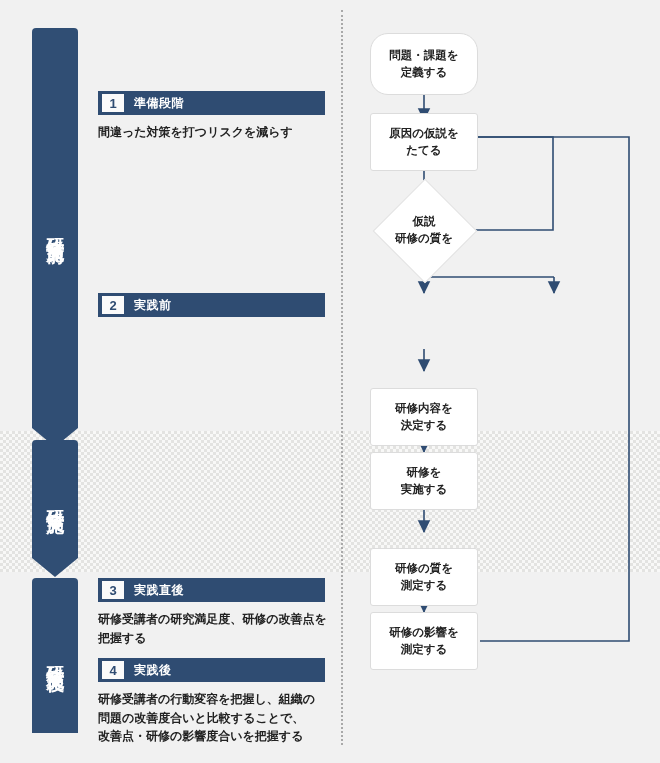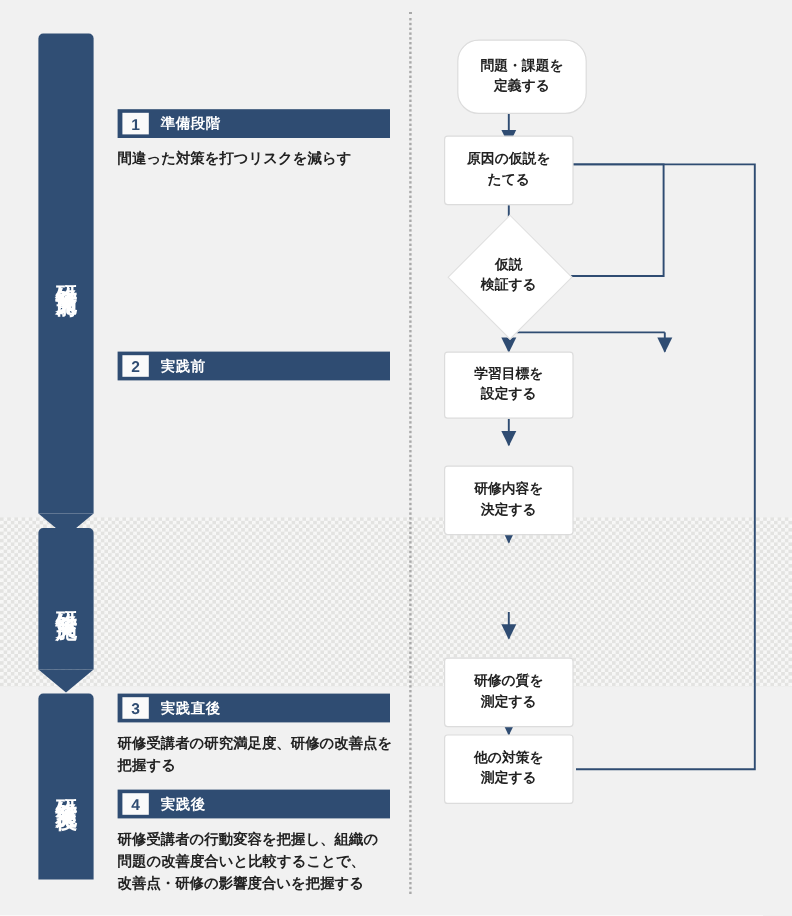--- a/index.html
+++ b/index.html
@@ -241,39 +241,39 @@
       <line x1="424" y1="429" x2="424" y2="452" marker-end="url(#arw)"></line>
 
       <line x1="424" y1="510" x2="424" y2="532" marker-end="url(#arw)"></line>
 
       <line x1="424" y1="590" x2="424" y2="612" marker-end="url(#arw)"></line>
 
       <path d="M480,641 L629,641 L629,137 L436,137" marker-end="url(#arw)"></path>
     </g>
   </svg>
 
-  <div class="fc-box" style="left:381px; top:33px; width:108px; height:62px;border-radius:18px;">問題・課題を
+  <div class="fc-box" style="left:370px; top:33px; width:108px; height:62px;border-radius:18px;">問題・課題を
 定義する</div>
 
   <div class="fc-box" style="left:370px; top:113px; width:108px; height:58px;">原因の仮説を
 たてる</div>
 
   <div class="fc-diamond" style="left:373px; top:195px; width:102px; height:70px;">
     <span class="dshape"></span>
     <span class="dlabel">仮説
-検証する</span>
-  </div>
-
-  <div class="fc-box" style="left:370px; top:293px; width:108px; height:56px;">学習目標を
-設定する</div>
+研修の質を</span>
+  </div>
+
 
 
   <div class="fc-box" style="left:370px; top:388px; width:108px; height:58px;">研修内容を
 決定する</div>
 
+  <div class="fc-box" style="left:370px; top:452px; width:108px; height:58px;">研修を
+実施する</div>
 
   <div class="fc-box" style="left:370px; top:548px; width:108px; height:58px;">研修の質を
 測定する</div>
 
-  <div class="fc-box" style="left:370px; top:612px; width:108px; height:58px;">他の対策を
+  <div class="fc-box" style="left:370px; top:612px; width:108px; height:58px;">研修の影響を
 測定する</div>
 
 </div>
 
 </body></html>

